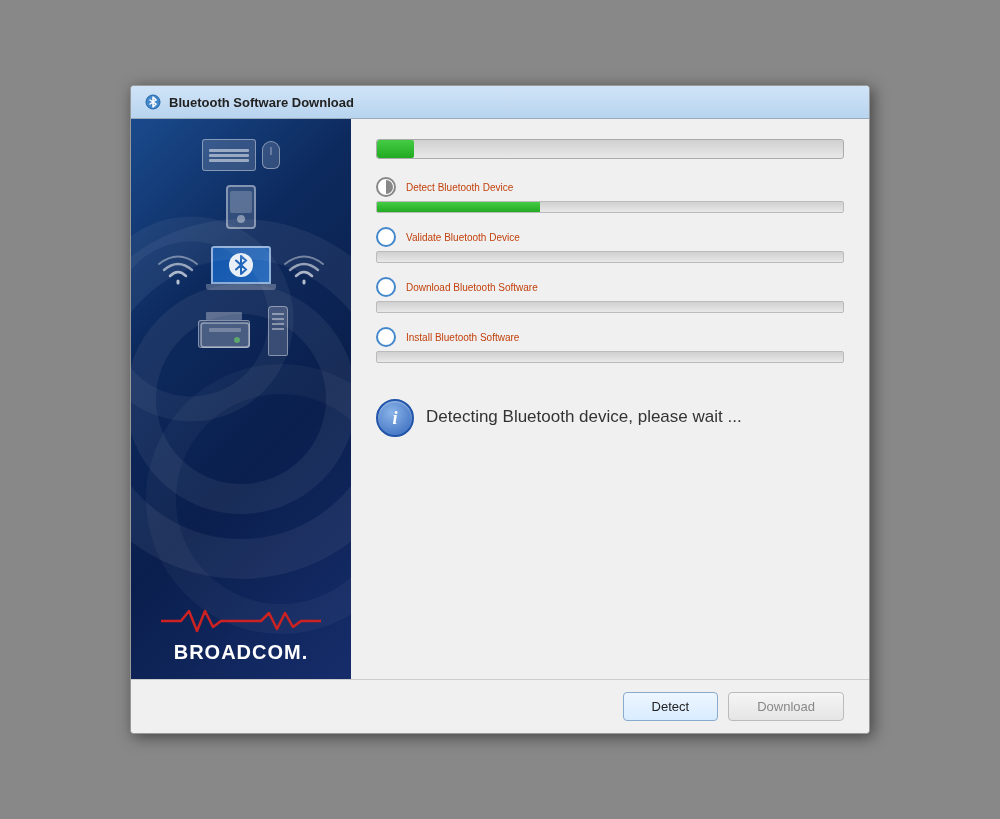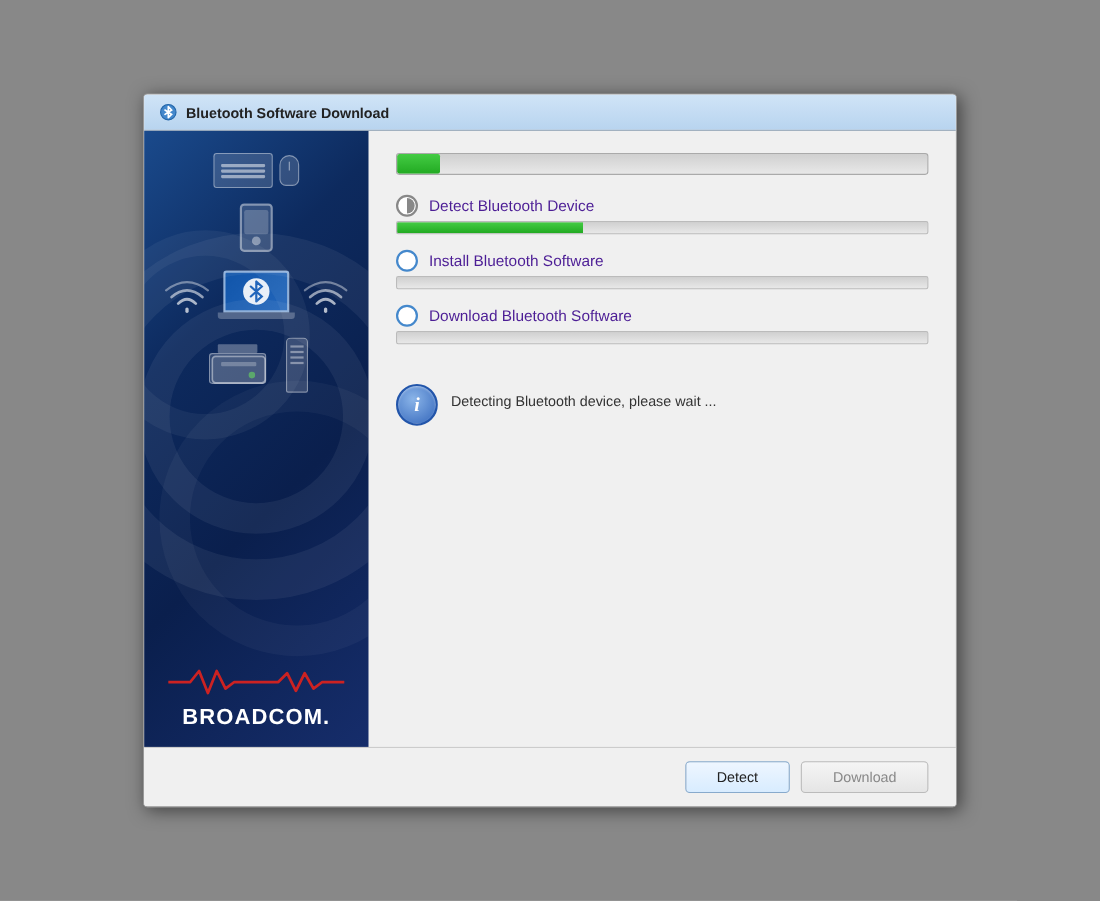--- a/index.html
+++ b/index.html
@@ -30,21 +30,21 @@
       display: flex;
       align-items: center;
       gap: 8px;
     }
     .dialog-body {
       display: flex;
       min-height: 560px;
     }
     
     .sidebar {
-      width: 204px;
+      width: 220px;
       background: linear-gradient(135deg, #1a4a8c 0%, #0d2a5e 30%, #0a1f4d 60%, #162d6b 100%);
       position: relative;
       overflow: hidden;
       display: flex;
       flex-direction: column;
       align-items: center;
       justify-content: space-between;
       padding: 20px 10px 15px;
     }
     .sidebar-bg-circles {
@@ -114,22 +114,22 @@
     }
     .step-radio.active::before {
       content: '';
       position: absolute;
       width: 14px;
       height: 14px;
       border-radius: 50%;
       background: conic-gradient(#888 0deg 180deg, white 180deg 360deg);
     }
     .step-label {
-      font-size: 14px;
-      color: #4c1d95;
+      font-size: 10px;
+      color: #c2410c;
     }
     .step-progress-track {
       width: 100%;
       height: 12px;
       background: linear-gradient(to bottom, #d0d0d0, #e8e8e8);
       border: 1px solid #bbb;
       border-radius: 2px;
       overflow: hidden;
       margin-left: 0;
     }
@@ -155,21 +155,21 @@
       justify-content: center;
       flex-shrink: 0;
       font-size: 18px;
       color: white;
       font-weight: bold;
       font-style: italic;
       font-family: Georgia, serif;
       box-shadow: inset 0 1px 2px rgba(255,255,255,0.4);
     }
     .status-text {
-      font-size: 13px;
+      font-size: 17px;
       color: #333;
       padding-top: 8px;
     }
     .dialog-footer {
       background: #f0f0f0;
       border-top: 1px solid #ccc;
       padding: 12px 25px;
       display: flex;
       justify-content: flex-end;
       gap: 10px;
@@ -468,35 +468,44 @@
       <div class="step">
         <div class="step-header">
           <div class="step-radio active"></div>
           <span class="step-label">Detect Bluetooth Device</span>
         </div>
         <div class="step-progress-track">
           <div class="step-progress-fill" style="width: 35%;"></div>
         </div>
       </div>
 
+      <div class="step" style="margin-top:8px;">
+        <div class="step-header">
+          <div class="step-radio"></div>
+          <span class="step-label">Validate Bluetooth Device</span>
+        </div>
+        <div class="step-progress-track">
+          <div class="step-progress-fill" style="width: 0%;"></div>
+        </div>
+      </div>
+
+      <div class="step" style="margin-top:8px;">
+        <div class="step-header">
+          <div class="step-radio"></div>
+          <span class="step-label">Download Bluetooth Software</span>
+        </div>
+        <div class="step-progress-track">
+          <div class="step-progress-fill" style="width: 0%;"></div>
+        </div>
+      </div>
 
       <div class="step" style="margin-top:8px;">
         <div class="step-header">
           <div class="step-radio"></div>
           <span class="step-label">Install Bluetooth Software</span>
-        </div>
-        <div class="step-progress-track">
-          <div class="step-progress-fill" style="width: 0%;"></div>
-        </div>
-      </div>
-
-      <div class="step" style="margin-top:8px;">
-        <div class="step-header">
-          <div class="step-radio"></div>
-          <span class="step-label">Download Bluetooth Software</span>
         </div>
         <div class="step-progress-track">
           <div class="step-progress-fill" style="width: 0%;"></div>
         </div>
       </div>
 
       <div class="status-area">
         <div class="info-icon">i</div>
         <span class="status-text">Detecting Bluetooth device, please wait ...</span>
       </div>

